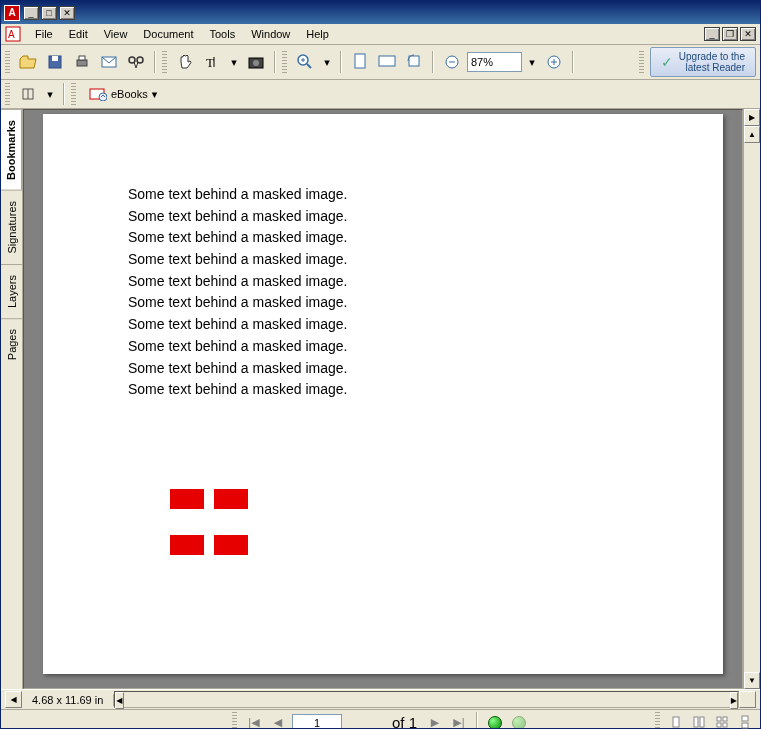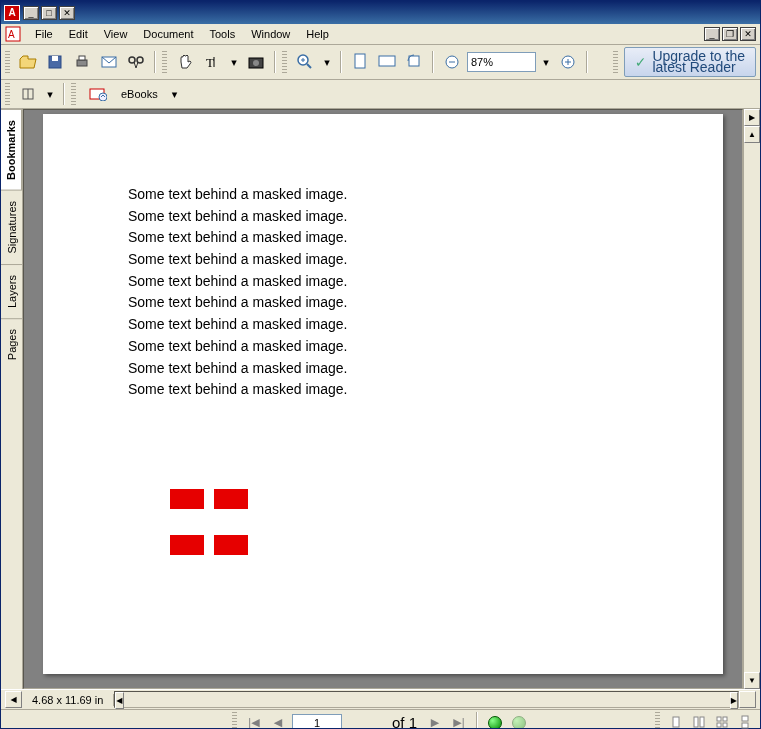--- a/index.html
+++ b/index.html
@@ -44,38 +44,38 @@
   gap:3px;
 }
 .tbtn {
   width:24px; height:24px;
   display:flex; align-items:center; justify-content:center;
   border:1px solid transparent;
   cursor:pointer;
 }
 .tsep { width:2px; height:22px; border-left:1px solid #aca899; border-right:1px solid #fff; margin:0 3px; }
 .tgrip { width:5px; height:22px; background: repeating-linear-gradient(0deg, #aca899 0 1px, transparent 1px 3px); margin-right:3px; }
-.zoomfield { width:69px; height:20px; border:1px solid #7f9db9; background:#fff; font-size:11px; padding:0 3px; }
+.zoomfield { width:55px; height:20px; border:1px solid #7f9db9; background:#fff; font-size:11px; padding:0 3px; }
 .upgradebtn {
   display:flex; align-items:center; gap:6px;
   background: linear-gradient(#e8edf7, #c8d5ec);
   border:1px solid #7f9db9;
   padding: 3px 10px;
   cursor:pointer;
   border-radius:2px;
 }
 .upgradebtn .uicon { color:#4a7; font-size:14px; }
-.upgradebtn .utxt { color:#214a7b; font-size:14px; line-height:11px; text-align:left;}
+.upgradebtn .utxt { color:#214a7b; font-size:10px; line-height:11px; text-align:right;}
 .toolbar2 {
   background:#ece9d8;
   border-bottom:1px solid #aca899;
   display:flex; align-items:center;
   padding:2px 4px; gap:3px;
 }
-.ebooks { display:flex; align-items:center; gap:14px; padding:2px 6px; border:1px solid transparent; cursor:pointer;}
+.ebooks { display:flex; align-items:center; gap:4px; padding:2px 6px; border:1px solid transparent; cursor:pointer;}
 .mainarea {
   display:flex;
   height: 580px;
   background:#ece9d8;
 }
 .sidetabs {
   width:22px;
   background:#ece9d8;
   border-right:1px solid #aca899;
   display:flex; flex-direction:column;

